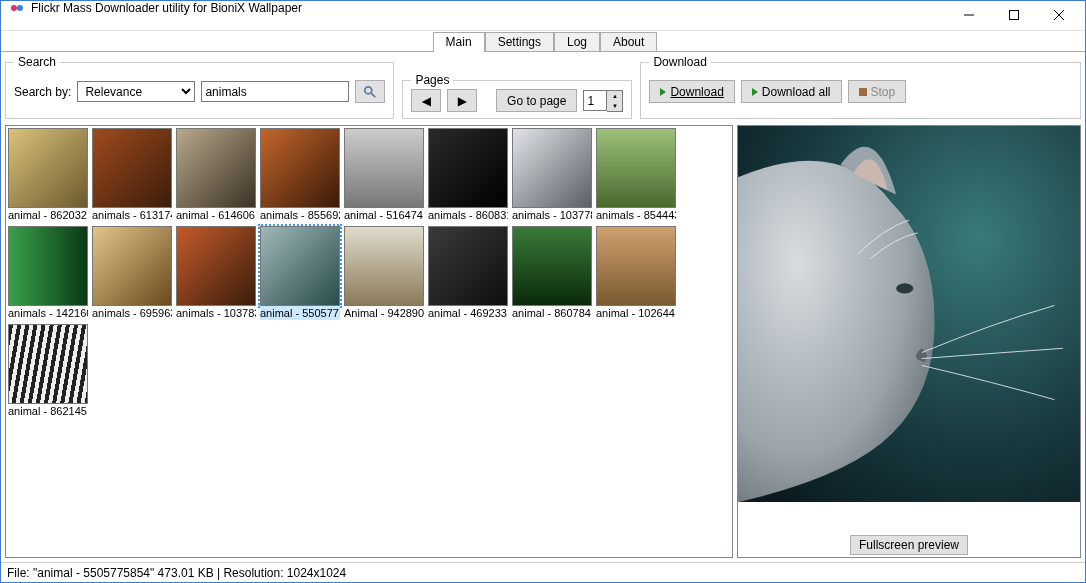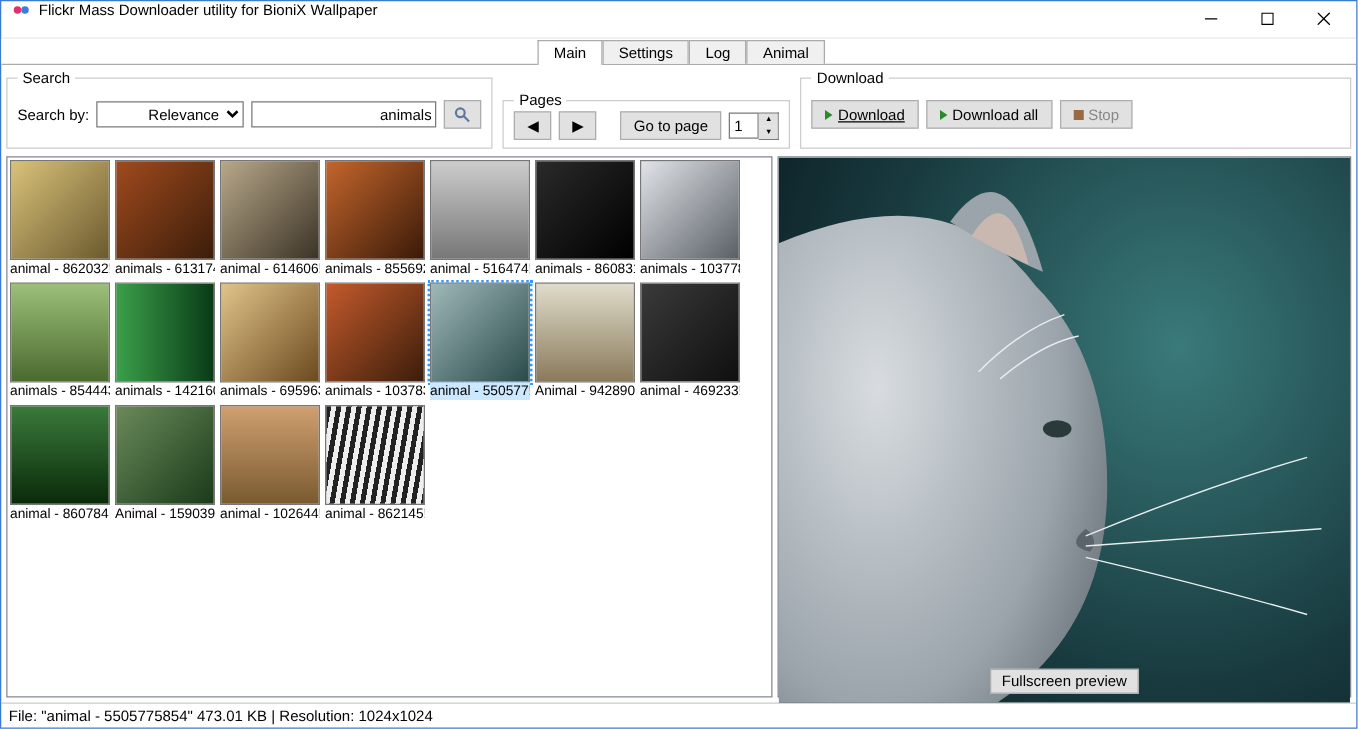--- a/index.html
+++ b/index.html
@@ -11,40 +11,40 @@
 .win-btn svg { width: 10px; height: 10px; }
 .tabs { display: flex; height: 21px; border-bottom: 1px solid #aaa; padding-left: 4px; background: #fff; justify-content: center; }
 .tab { padding: 2px 12px; border: 1px solid #aaa; border-bottom: none; margin-right: 0; margin-top: 1px; background: #f0f0f0; position: relative; }
 .tab.active { background: #fff; top: 1px; margin-top: 0; }
 .toolbar { display: flex; gap: 8px; padding: 4px 4px 2px 4px; }
 .group { border: 1px solid #ccc; padding: 8px 8px 6px 8px; position: relative; margin-top: 6px; }
 .group-label { position: absolute; top: -8px; left: 8px; background: #fff; padding: 0 4px; }
 .search-group { flex: 0 0 auto; display: flex; align-items: center; gap: 6px; }
 .pages-group { display: flex; align-items: center; gap: 6px; margin-top: 24px; }
 .download-group { flex: 1; display: flex; align-items: center; gap: 6px; }
-select, input[type=text] { border: 1px solid #7a7a7a; padding: 1px 3px; height: 21px; background: #fff; text-align: right; }
+select, input[type=text] { border: 1px solid #7a7a7a; padding: 1px 3px; height: 21px; background: #fff; }
 select { width: 118px; }
 .search-input { width: 148px; }
 .btn { border: 1px solid #adadad; background: #e1e1e1; height: 23px; padding: 0 10px; display: inline-flex; align-items: center; gap: 4px; cursor: default; }
 .btn.small { width: 30px; justify-content: center; padding: 0; }
 .btn.disabled { color: #888; }
 .btn u { text-decoration: underline; }
 .num-spin { display: inline-flex; align-items: center; }
 .num-spin input { width: 24px; text-align: left; height: 21px; border: 1px solid #7a7a7a; }
 .spin-btns { display: flex; flex-direction: column; border: 1px solid #7a7a7a; border-left: none; }
 .spin-btns div { height: 10px; width: 15px; font-size: 6px; display: flex; align-items: center; justify-content: center; background: #e1e1e1; }
 .content { flex: 1; display: flex; padding: 4px; gap: 4px; overflow: hidden; }
 .grid-panel { flex: 1; border: 1px solid #828790; background: #fff; overflow: auto; padding: 2px; }
 .grid { display: flex; flex-wrap: wrap; gap: 4px; align-content: flex-start; }
 .thumb { width: 80px; display: flex; flex-direction: column; }
 .thumb-img { width: 80px; height: 80px; border: 1px solid #777; }
 .thumb.selected .thumb-img { outline: 2px dotted #3399ff; }
 .thumb-label { font-size: 11px; white-space: nowrap; overflow: hidden; padding: 1px 0; }
 .thumb.selected .thumb-label { background: #cce8ff; }
-.preview-panel { width: 459px; border: 1px solid #828790; background: #fff; position: relative; display: flex; flex-direction: column; align-items: center; justify-content: flex-end; }
+.preview-panel { width: 344px; border: 1px solid #828790; background: #fff; position: relative; display: flex; flex-direction: column; align-items: center; justify-content: flex-end; }
 .preview-img { position: absolute; inset: 0; }
 .fullscreen-btn { position: relative; margin-bottom: 2px; border: 1px solid #adadad; background: #e1e1e1; padding: 2px 8px; }
 .statusbar { height: 20px; border-top: 1px solid #ccc; display: flex; align-items: center; padding: 0 6px; }
 .play-ico { width: 0; height: 0; border-left: 6px solid #2a8a2a; border-top: 4px solid transparent; border-bottom: 4px solid transparent; display: inline-block; }
 .stop-ico { width: 8px; height: 8px; background: #9a6a44; display: inline-block; }
 .search-ico svg { width: 14px; height: 14px; }
 </style>
 </head>
 <body>
 
@@ -71,21 +71,21 @@
         <line x1="0" y1="0" x2="10" y2="10" stroke="#000"></line>
         <line x1="10" y1="0" x2="0" y2="10" stroke="#000"></line>
       </svg>
     </div>
 </div>
 
 <div class="tabs" id="tabs">
     <div class="tab active">Main</div>
     <div class="tab">Settings</div>
     <div class="tab">Log</div>
-    <div class="tab">Animal</div>
+    <div class="tab">About</div>
   </div>
 
 <div class="toolbar">
   <div class="group search-group">
     <span class="group-label">Search</span>
     <span>Search by:</span>
     <select><option>Relevance</option></select>
     <input type="text" class="search-input" value="animals" style="">
     <button class="btn small search-ico">
       <svg viewBox="0 0 16 16">
@@ -180,24 +180,20 @@
           <div class="thumb-img" style="background: linear-gradient(rgb(224, 220, 204), rgb(138, 122, 90));"></div>
           <div class="thumb-label">Animal - 942890</div>
         </div>
         <div class="thumb">
           <div class="thumb-img" style="background: linear-gradient(135deg, rgb(58, 58, 58), rgb(15, 15, 15));"></div>
           <div class="thumb-label">animal - 469233!</div>
         </div>
         <div class="thumb">
           <div class="thumb-img" style="background: linear-gradient(rgb(58, 122, 58), rgb(10, 42, 10));"></div>
           <div class="thumb-label">animal - 860784</div>
-        </div>
-        <div class="thumb">
-          <div class="thumb-img" style="background: linear-gradient(135deg, rgb(106, 138, 90), rgb(26, 58, 26));"></div>
-          <div class="thumb-label">Animal - 159039</div>
         </div>
         <div class="thumb">
           <div class="thumb-img" style="background: linear-gradient(rgb(208, 160, 112), rgb(122, 90, 48));"></div>
           <div class="thumb-label">animal - 102644!</div>
         </div>
         <div class="thumb">
           <div class="thumb-img" style="background: repeating-linear-gradient(100deg, rgb(34, 34, 34) 0px, rgb(34, 34, 34) 4px, rgb(238, 238, 238) 4px, rgb(238, 238, 238) 8px);"></div>
           <div class="thumb-label">animal - 862145!</div>
         </div>
       </div>

